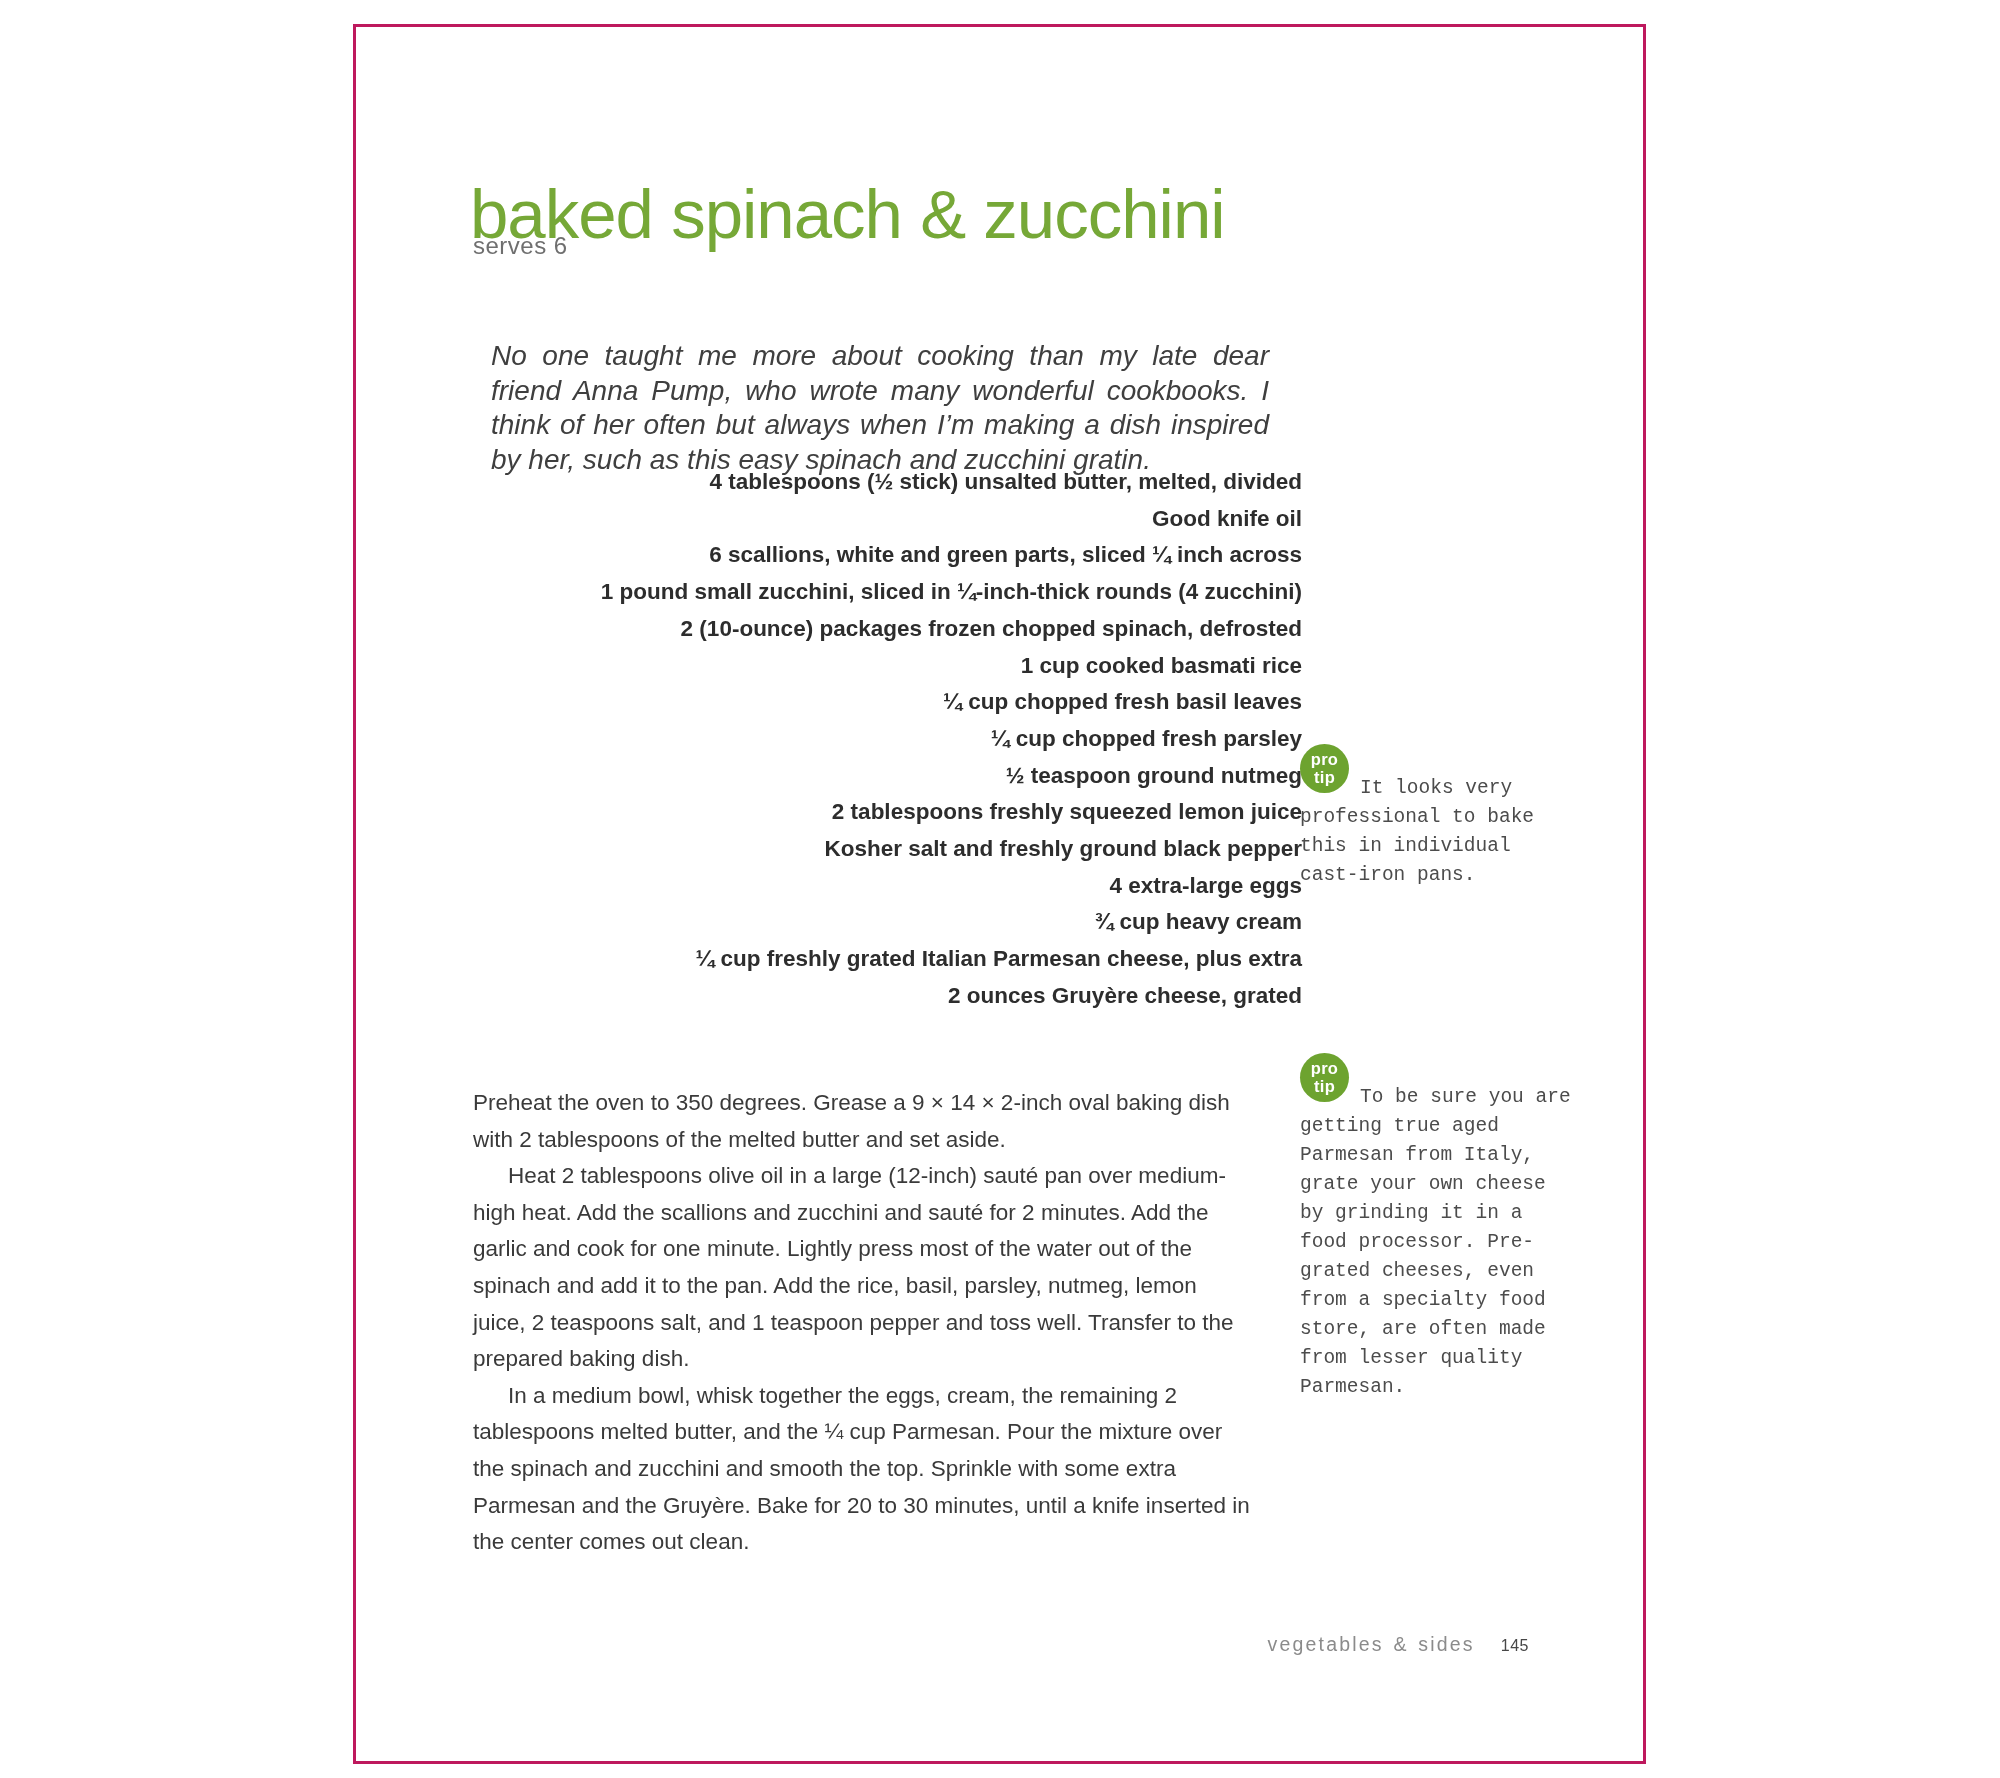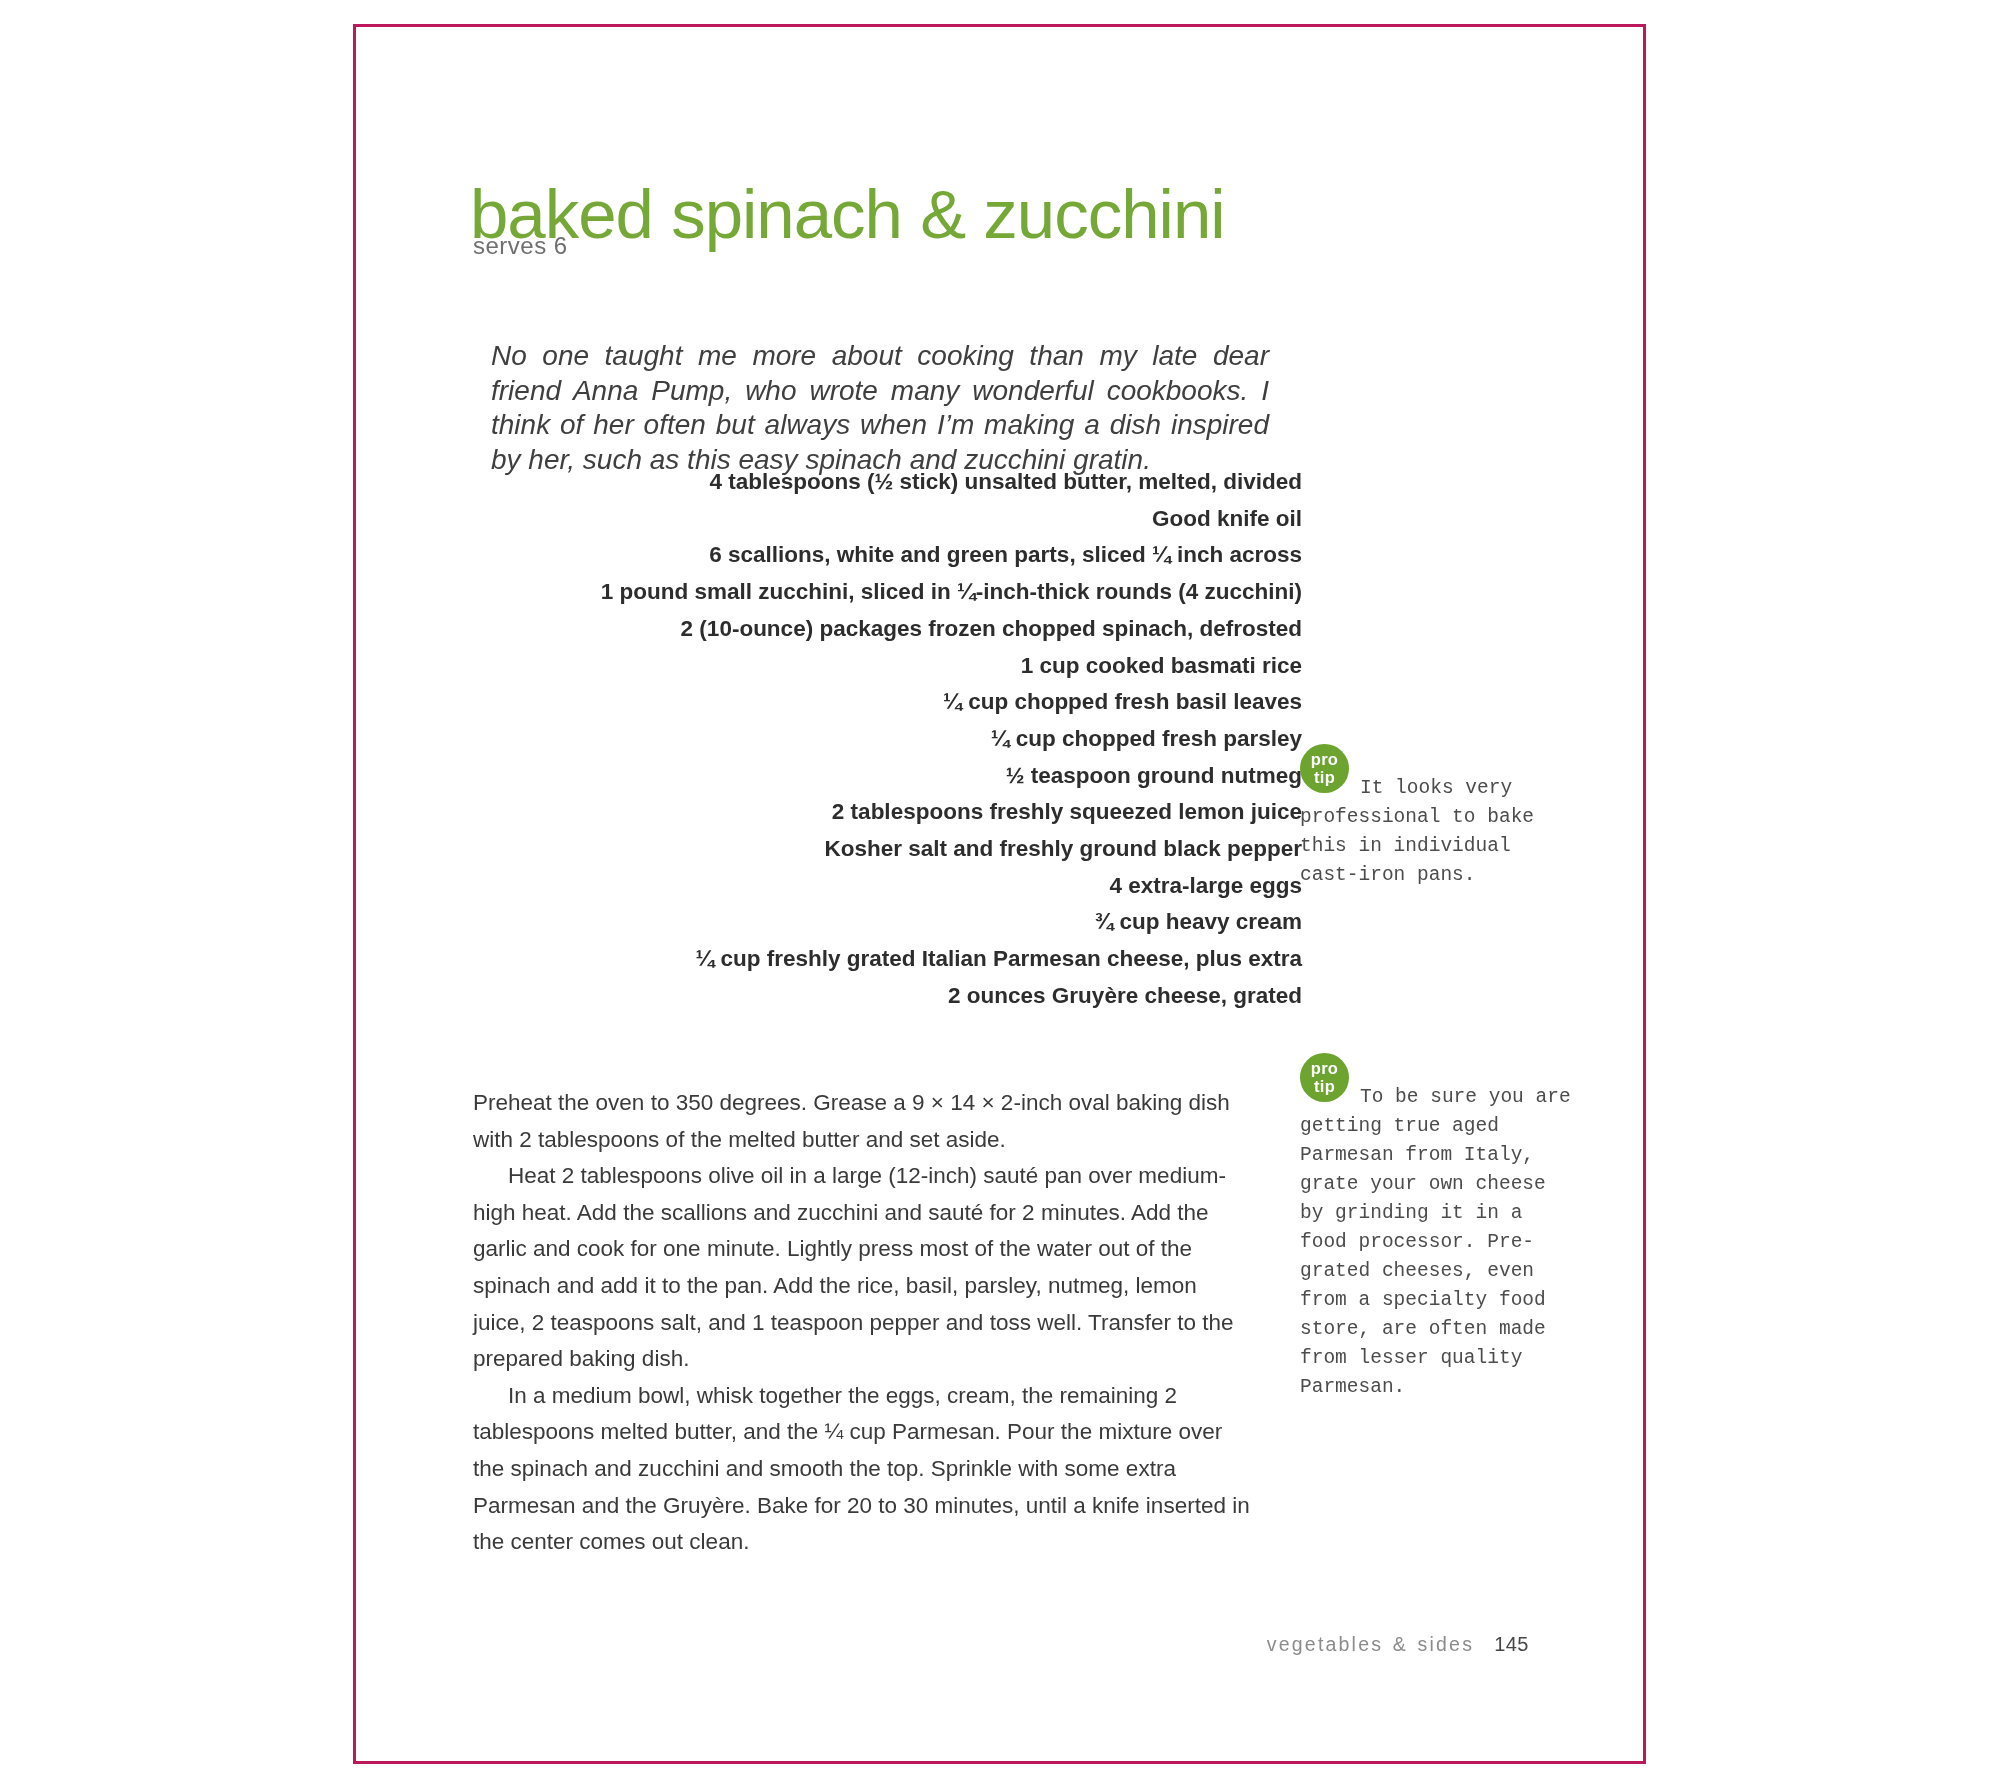--- a/index.html
+++ b/index.html
@@ -53,21 +53,21 @@
   }
   .tip-1{top:717px;}
   .tip-2{top:1026px;}
   .footer{
     position:absolute;right:114px;top:1606px;white-space:nowrap;
   }
   .footer-section{
     font-size:19.5px;color:#8b8b8b;letter-spacing:2.2px;word-spacing:2px;
   }
   .footer-page{
-    font-size:20px;color:#474747;margin-left:20px;letter-spacing:0.5px;
+    font-size:16px;color:#474747;margin-left:26px;letter-spacing:0.5px;
   }
 </style>
 </head>
 <body>
 
 <div class="page">
 
   <h1 class="title">baked spinach &amp; zucchini</h1>
 
   <div class="serves">serves 6</div>

